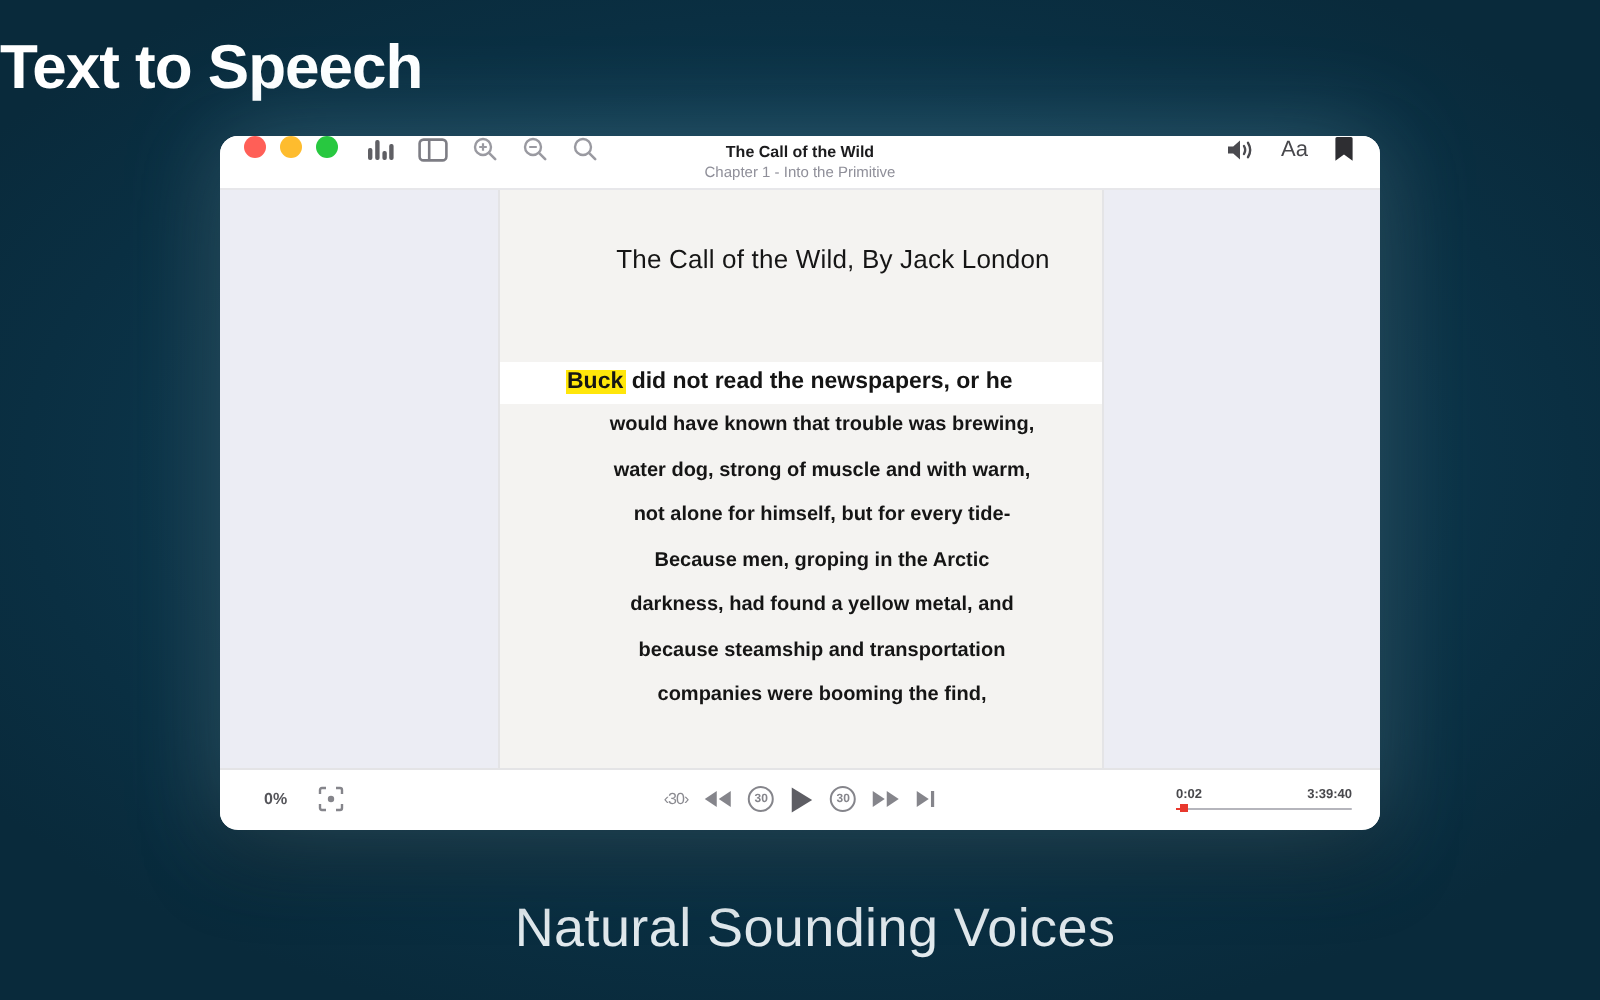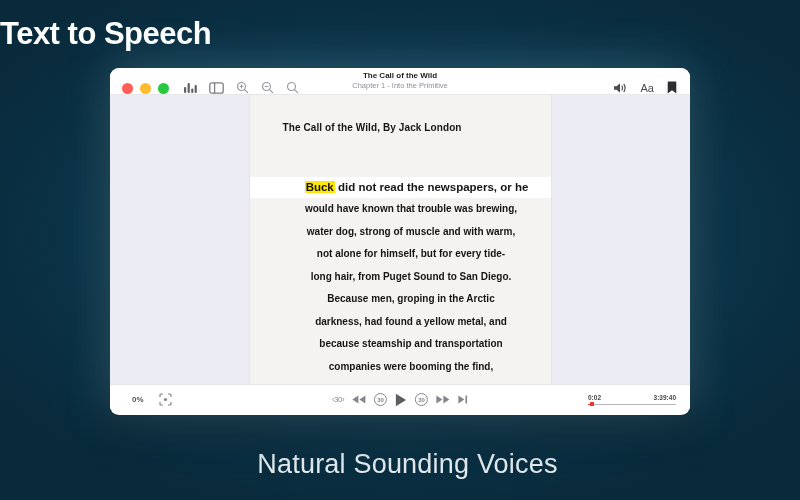--- a/index.html
+++ b/index.html
@@ -19,21 +19,21 @@
     text-align:center; color:#e2eaee; font-size:27px; font-weight:400; letter-spacing:0.2px;padding-left:15px;
   }
   .app-window {
     position:absolute; left:110px; top:68px; width:580px; height:347px;
     border-radius:9px; background:#ffffff; overflow:hidden;
     box-shadow: 0 0 48px rgba(128,201,229,0.33), 0 16px 38px rgba(0,0,0,0.45);
   }
   
   .titlebar {
     height:27px; background:#ffffff; border-bottom:1px solid #e7e7ea;
-    display:flex; align-items:flex-end; position:relative;
+    display:flex; align-items:flex-start; position:relative;
   }
   .traffic { display:flex; gap:7px; margin-left:12px; }
   .tl { width:11px; height:11px; border-radius:50%; }
   .tl.red   { background:#ff5f57; }
   .tl.yel   { background:#febc2e; }
   .tl.grn   { background:#28c840; }
   .tb-icons { display:flex; align-items:center; gap:12px; margin-left:14px; }
   .tb-icons svg { display:block; }
   .win-title {
     position:absolute; left:50%; top:50%; transform:translate(-50%,-50%);
@@ -44,25 +44,25 @@
   .tb-right { margin-left:auto; margin-right:13px; display:flex; align-items:center; gap:13px; }
   .aa-label { font-size:11px; color:#48484c; font-weight:400; cursor:default; }
   
   .content { height:289px; display:flex; background:#ecedf4; }
   .panel-side { flex:1; background:#ecedf4; }
   .page {
     width:303px; background:#f4f3f1; position:relative;
     border-left:1px solid #e4e4e6; border-right:1px solid #e4e4e6;
     color:#151515; overflow:hidden;
   }
-  .page-heading { padding:27px 0 0 33px; font-size:10px; font-weight:700; letter-spacing:0.1px; white-space:nowrap; }
+  .page-heading { padding:27px 0 0 33px; font-size:13px; font-weight:400; letter-spacing:0.1px; white-space:nowrap;text-align:center; }
   .page-body { margin-top:44px; }
   .sentence-strip {
     background:#ffffff; height:21px; line-height:21px;
-    padding-left:33px; font-size:11.5px; font-weight:600; white-space:nowrap;text-align:center;
+    padding-left:33px; font-size:11.5px; font-weight:600; white-space:nowrap;
   }
   .word-hl { background:#ffe60a; padding:0 1px; }
   .bline {
     padding-left:22px; line-height:22.5px; font-size:10px; font-weight:600;
     white-space:nowrap; color:#151515;text-align:center;
   }
   
   .bottombar {
     height:30px; background:#ffffff; border-top:1px solid #e4e4e6;
     display:flex; align-items:center; position:relative;
@@ -160,21 +160,20 @@
 
   <div class="content">
     <div class="panel-side"></div>
     <div class="page">
       <div class="page-heading">The Call of the Wild, By Jack London</div>
       <div class="page-body">
         <div class="sentence-strip"><span class="word-hl">Buck</span><span> did not read the newspapers, or he</span></div>
         <div class="bline">would have known that trouble was brewing,</div>
         <div class="bline">water dog, strong of muscle and with warm,</div>
         <div class="bline">not alone for himself, but for every tide-</div>
-        <div class="bline">long hair, from Puget Sound to San Diego.</div>
         <div class="bline">Because men, groping in the Arctic</div>
         <div class="bline">darkness, had found a yellow metal, and</div>
         <div class="bline">because steamship and transportation</div>
         <div class="bline">companies were booming the find,</div>
       </div>
     </div>
     <div class="panel-side"></div>
   </div>
 
   <div class="bottombar">

